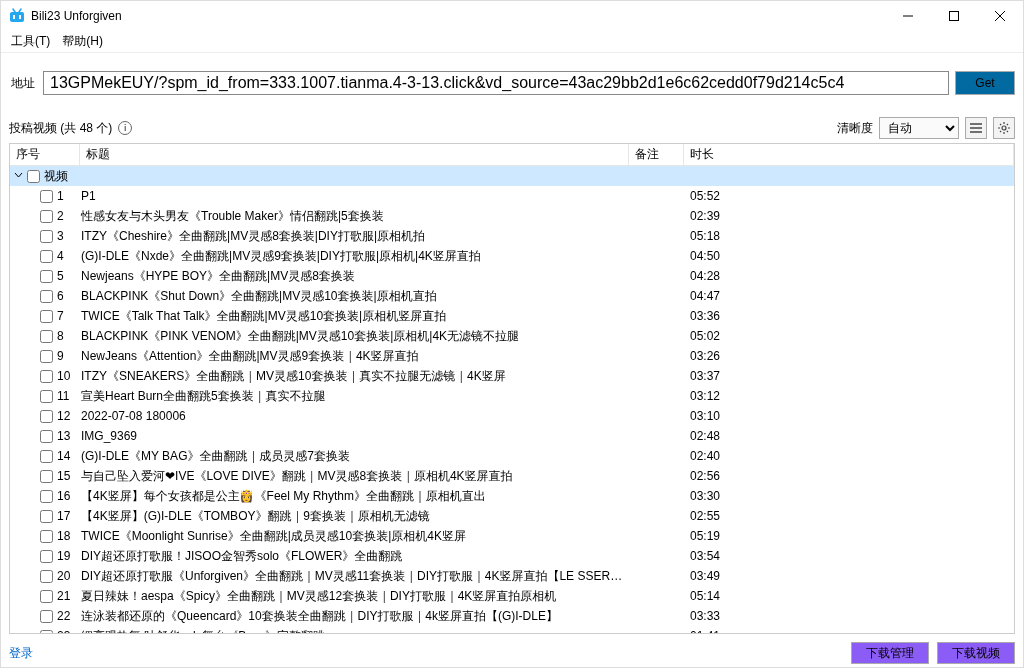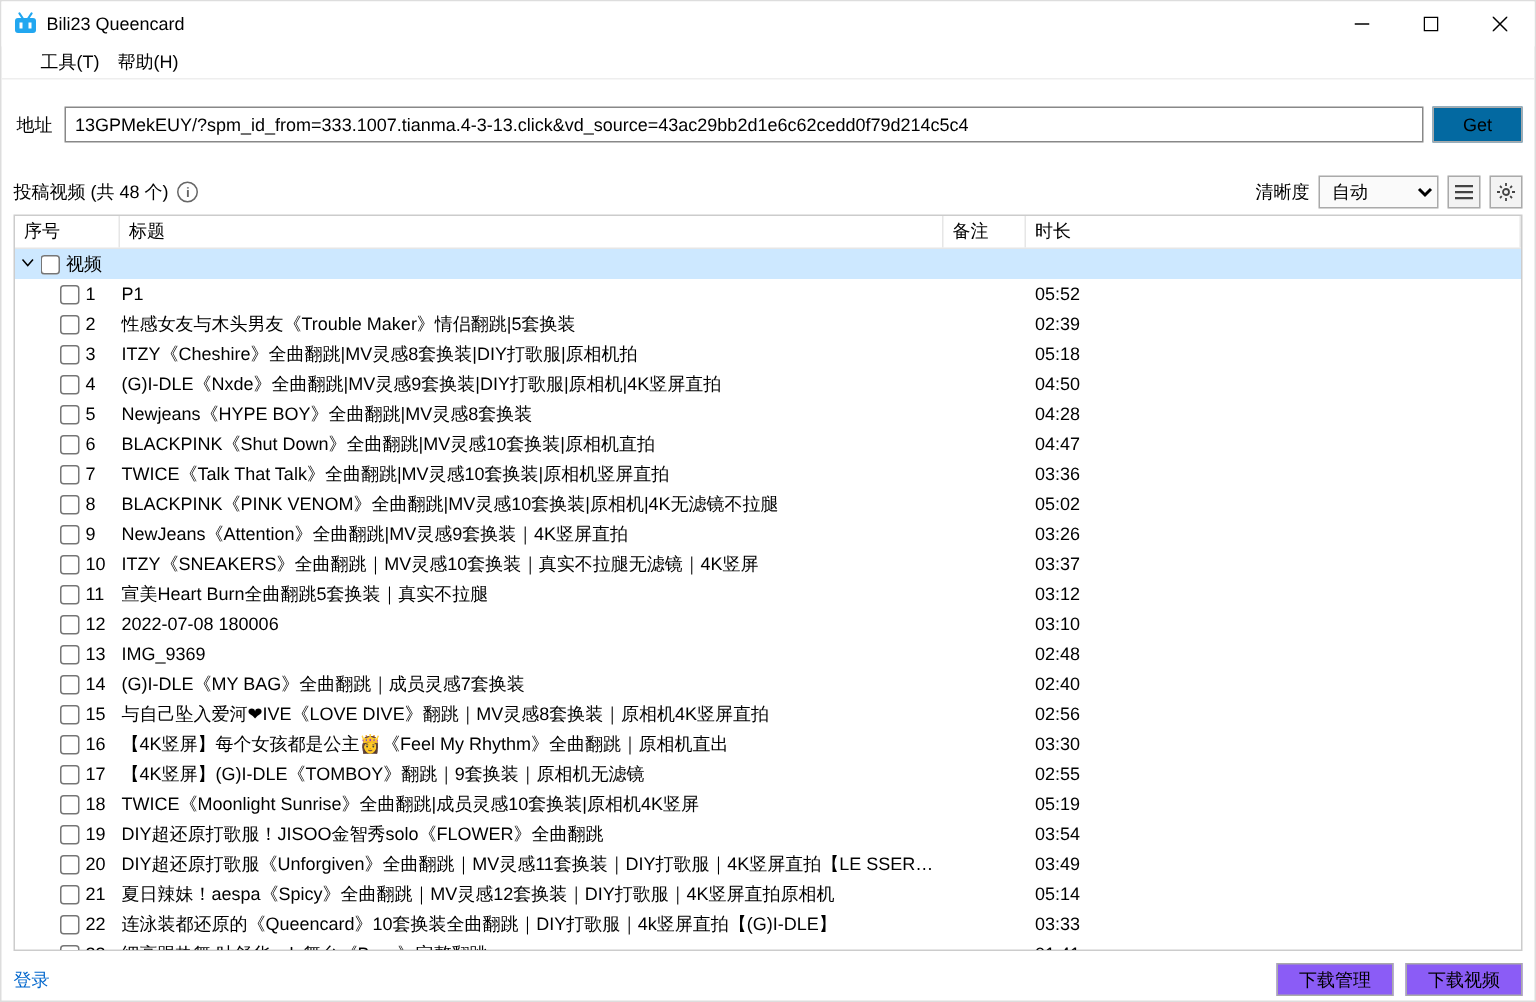--- a/index.html
+++ b/index.html
@@ -8,27 +8,27 @@
 .window { display: flex; flex-direction: column; width: 1024px; height: 668px; background: #fff; border: 1px solid #ddd; }
 
 
 .titlebar { display: flex; align-items: center; height: 30px; background: #fff; }
 .titlebar .app-icon { width: 16px; height: 16px; margin: 0 6px 0 8px; }
 .titlebar .title { flex: 0 0 auto; font-size: 12px; }
 .titlebar .spacer { flex: 1 1 auto; }
 .titlebar .winbtn { width: 46px; height: 30px; display: flex; align-items: center; justify-content: center; }
 
 
-.menubar { height: 22px; display: flex; align-items: center; padding: 0 20px; }
+.menubar { height: 22px; display: flex; align-items: center; padding: 0 4px; }
 .menubar .menu-item { padding: 2px 6px; }
 
 
 .addr-row { display: flex; align-items: center; padding: 18px 8px; gap: 6px; border-top: 1px solid #eee; }
 .addr-label { padding: 0 2px; }
-.addr-input { flex: 1 1 auto; height: 24px; border: 1px solid #888; padding: 0 6px; font-family: inherit; font-size: 12px; background: #fff; }
+.addr-input { flex: 1 1 auto; height: 24px; border: 1px solid #888; padding: 0 6px; font-family: inherit; font-size: 16px; background: #fff; }
 .get-btn { width: 60px; height: 24px; border: 1px solid #aaa; background: #0369a1; cursor: default; font-family: inherit; font-size: 12px; }
 
 
 .opts-row { display: flex; align-items: center; padding: 4px 8px; gap: 6px; justify-content: space-between; }
 .opts-left { display: flex; align-items: center; gap: 6px; }
 .info-icon { width: 14px; height: 14px; border: 1px solid #666; border-radius: 50%; display: inline-flex; align-items: center; justify-content: center; font-size: 9px; font-weight: bold; color: #666; }
 .opts-spacer { flex: 1 1 auto; }
 .opts-right { display: flex; align-items: center; gap: 6px; }
 .quality-select { height: 22px; width: 80px; border: 1px solid #aaa; background: #fafafa; font-family: inherit; font-size: 12px; padding-left: 4px; }
 .icon-btn { width: 22px; height: 22px; border: 1px solid #aaa; background: #f3f3f3; display: flex; align-items: center; justify-content: center; }
@@ -65,21 +65,21 @@
 
   <div class="titlebar">
     <span class="app-icon">
       <svg viewBox="0 0 16 16" width="16" height="16">
           <rect x="1" y="4" width="14" height="10" rx="2" fill="#22a7f0"></rect>
           <rect x="4" y="7" width="2" height="4" fill="#fff"></rect>
           <rect x="10" y="7" width="2" height="4" fill="#fff"></rect>
           <path d="M4 1 L6 4 M12 1 L10 4" stroke="#22a7f0" stroke-width="1.5" stroke-linecap="round"></path>
         </svg>
     </span>
-    <span class="title">Bili23 Queencard</span>
+    <span class="title">Bili23 Unforgiven</span>
     <span class="spacer"></span>
     <div class="winbtn">
         <svg width="10" height="10">
           <path d="M0 5 H10" stroke="#000" stroke-width="1"></path>
         </svg>
       </div>
     <div class="winbtn">
         <svg width="10" height="10">
           <rect x="0.5" y="0.5" width="9" height="9" fill="none" stroke="#000" stroke-width="1"></rect>
         </svg>

